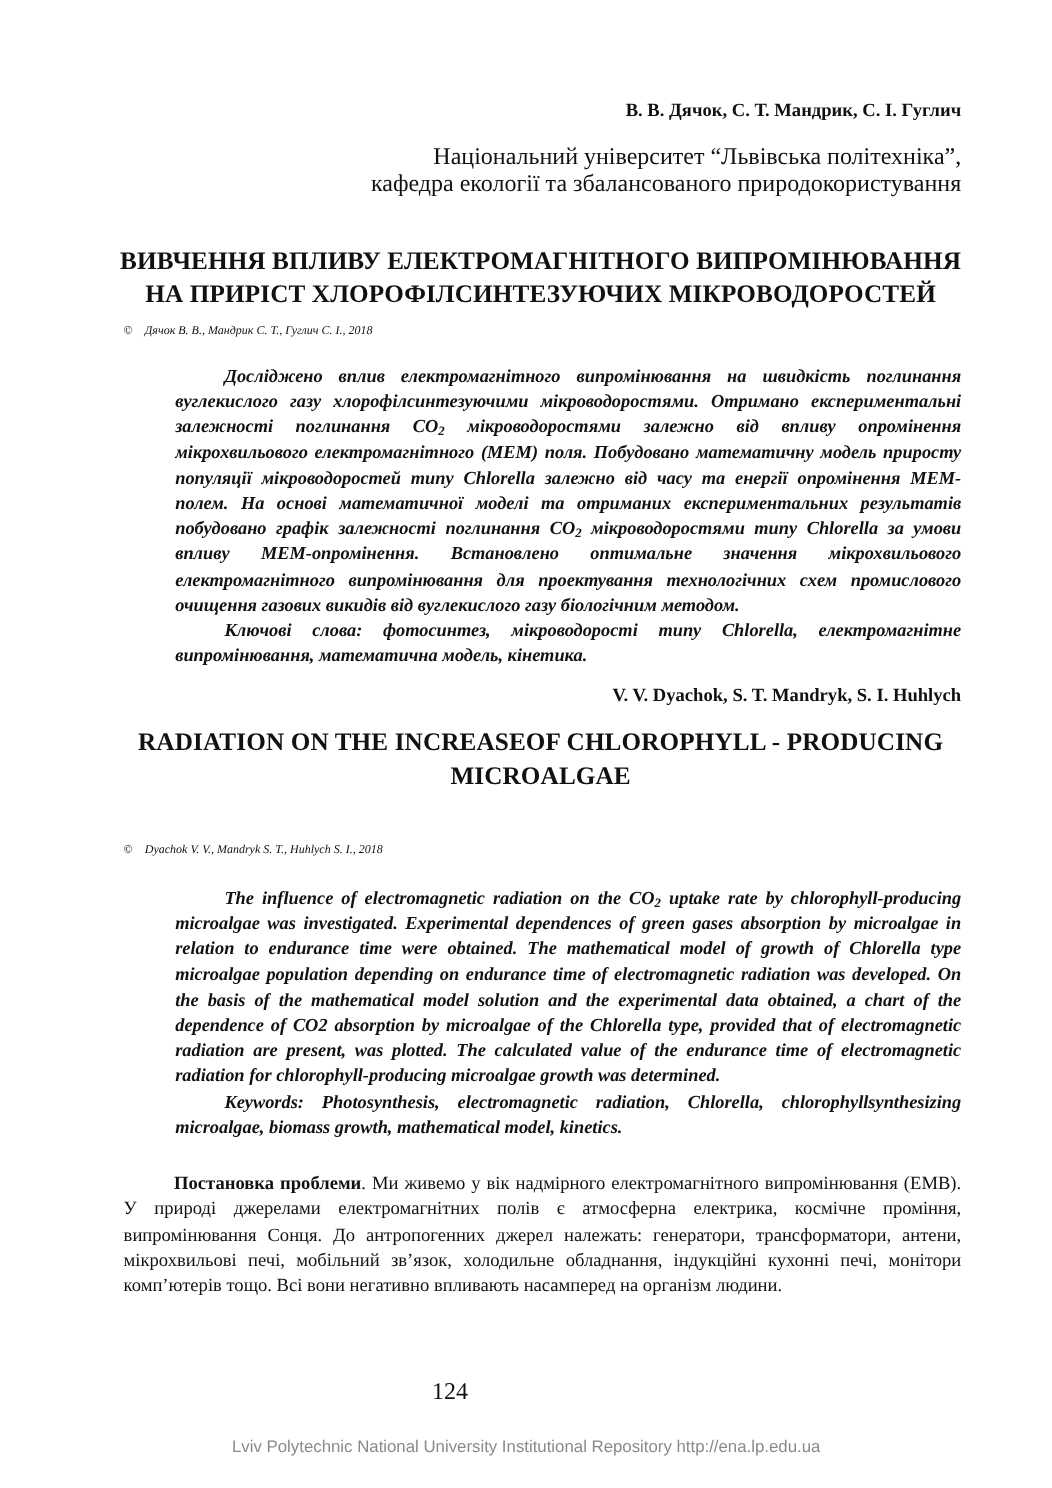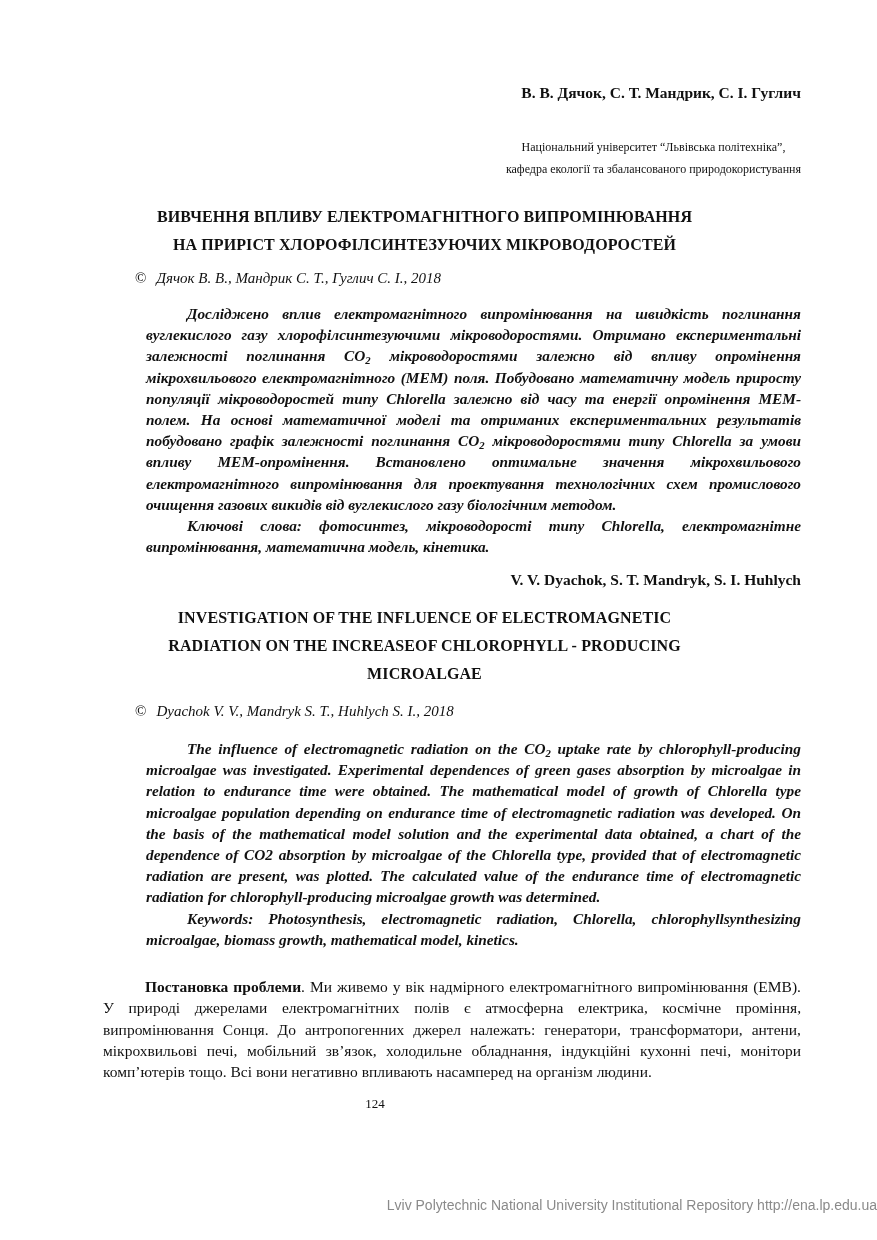--- a/index.html
+++ b/index.html
@@ -1,40 +1,40 @@
 <!DOCTYPE html>
 <html><head>
 <meta charset="utf-8">
 <style>
   html, body { margin: 0; padding: 0; background: #ffffff; }
   body { width: 877px; height: 1240px; position: relative; overflow: hidden;
          font-family: "Liberation Serif", "DejaVu Serif", serif; color: #111; }
   .abs { position: absolute; }
   .center { text-align: center; }
   .authors-top { top: 84px; right: 76px; font-size: 15.5px; font-weight: bold; }
-  .affil { top: 136px; right: 76px; font-size: 12px; line-height: 22px; text-align: center; }
+  .affil { top: 120px; right: 76px; font-size: 20px; line-height: 22px; text-align: right; }
   .affil .email { font-style: italic; }
-  .title { left: 56px; width: 737px; font-size: 16px; font-weight: bold; line-height: 28px;
+  .title { left: 82px; width: 737px; font-size: 21px; font-weight: bold; line-height: 28px;
            letter-spacing: 0.1px; }
   .title-ua { top: 203px; }
-  .copy { left: 103px; font-size: 15px; font-style: italic; margin-left: 32px; }
+  .copy { left: 103px; font-size: 10px; font-style: italic; }
   .copy .sym { font-style: normal; margin-right: 10px; }
   .abstract { left: 146px; width: 655px; font-size: 15.3px; font-weight: bold; line-height: 21.2px;
               text-align: justify; }
   .abstract p { margin: 0; text-indent: 41px; font-style: italic; }
   .kw-line { margin: 0; text-indent: 41px; }
   .authors-en { right: 76px; font-size: 15.5px; font-weight: bold; }
   .title-en { top: 604px; }
   .body-text { left: 103px; width: 698px; font-size: 15.5px; line-height: 21.3px; text-align: justify; }
   .body-text p { margin: 0; text-indent: 42px; }
   .b { font-weight: bold; }
   sub { font-size: 0.7em; vertical-align: -0.25em; line-height: 0; }
-  .pagenum { top: 1096px; left: 0; width: 750px; font-size: 13px; }
+  .pagenum { top: 1149px; left: 0; width: 750px; font-size: 20px; }
   .footer { top: 1197px; left: 0; width: 877px; font-family: "Liberation Sans", "DejaVu Sans", sans-serif;
-            font-size: 14px; color: #8a8a8a; text-align: right; }
+            font-size: 14px; color: #8a8a8a; }
 </style>
 </head>
 <body>
 
 <div class="abs authors-top">В. В. Дячок, С. Т. Мандрик, С. І. Гуглич</div>
 
 <div class="abs affil">
   <div>Національний університет “Львівська політехніка”,</div>
   <div>кафедра  екології та збалансованого природокористування</div>
 </div>
@@ -49,21 +49,20 @@
 </div>
 
 <div class="abs abstract" style="top:303px;">
   <p><span>Досліджено вплив електромагнітного випромінювання на швидкість поглинання вуглекислого газу хлорофілсинтезуючими мікроводоростями. Отримано експериментальні залежності поглинання CO</span><sub>2</sub><span> мікроводоростями залежно від впливу опромінення мікрохвильового електромагнітного (МЕМ) поля. Побудовано математичну модель приросту популяції мікроводоростей типу Chlorella залежно від часу та енергії опромінення МЕМ-полем. На основі математичної моделі та отриманих експериментальних результатів побудовано графік залежності поглинання CO</span><sub>2</sub><span> мікроводоростями типу Chlorella за умови впливу МЕМ-опромінення. Встановлено оптимальне значення мікрохвильового електромагнітного випромінювання для проектування технологічних схем промислового очищення  газових викидів від вуглекислого газу біологічним методом.</span></p>
   <p class="kw-line">Ключові слова: фотосинтез, мікроводорості типу  Chlorella, електромагнітне випромінювання, математична модель, кінетика.</p>
 </div>
 
 <div class="abs authors-en" style="top:571px;">V. V. Dyachok, S. T. Mandryk, S. I. Huhlych</div>
 
 <div class="abs title title-en center">
-  <div>INVESTIGATION OF THE INFLUENCE OF ELECTROMAGNETIC</div>
   <div>RADIATION ON THE INCREASEOF CHLOROPHYLL - PRODUCING</div>
   <div>MICROALGAE</div>
 </div>
 
 <div class="abs copy" style="top:703px;text-align:center;">
   <span class="sym">©</span><span>Dyachok V. V., Mandryk S. T., Huhlych S. I., 2018</span>
 </div>
 
 <div class="abs abstract" style="top:738px;">
   <p><span>The influence of electromagnetic radiation on the CO</span><sub>2</sub><span> uptake rate by chlorophyll-producing microalgae was investigated. Experimental dependences of green gases absorption by microalgae in relation to endurance time were obtained. The mathematical model of growth of Chlorella type microalgae population depending on endurance time of electromagnetic radiation was developed. On the basis of the mathematical model solution and the experimental data obtained, a chart of the dependence of CO2 absorption by microalgae of the Chlorella type, provided that of electromagnetic radiation are present, was plotted.  The calculated value of the endurance time of electromagnetic radiation for chlorophyll-producing microalgae growth was determined.</span></p>

